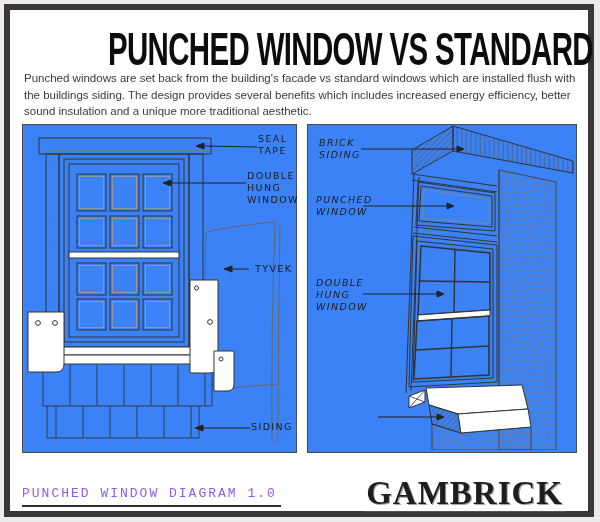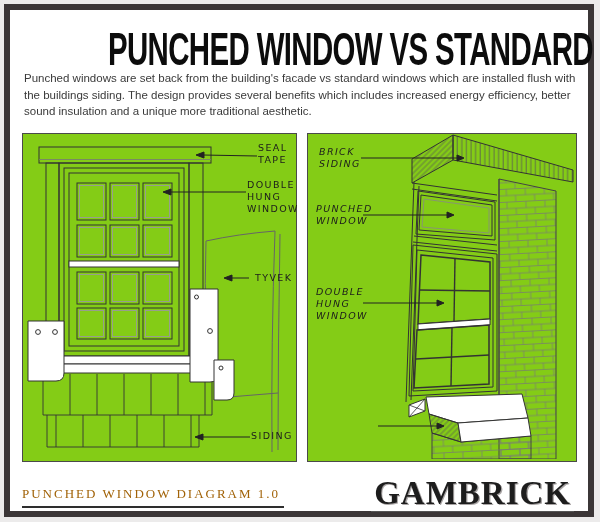--- a/index.html
+++ b/index.html
@@ -5,30 +5,30 @@
   html,body{margin:0;padding:0;background:#ecebeb;}
   .page{position:relative;width:600px;height:522px;background:#ecebeb;overflow:hidden;
         font-family:"Liberation Sans",sans-serif;}
   .frame{position:absolute;left:4px;top:4px;right:6px;bottom:5px;
          border:6px solid #3b3637;background:#ffffff;}
   .title{position:absolute;left:0;top:22px;width:600px;text-align:center;white-space:nowrap;
          font-family:"Liberation Sans",sans-serif;font-weight:700;font-size:46px;
          letter-spacing:-1px;color:#0c0c0c;transform:scaleX(0.64);transform-origin:50% 50%;}
   .subtitle{position:absolute;left:24px;top:70px;width:552px;
          font-size:11.5px;line-height:1.45;color:#3a3a3a;}
-  .panel{position:absolute;top:133px;height:327px;border:1px solid #4a4a4a;background:#84cc16;}
+  .panel{position:absolute;top:124px;height:327px;border:1px solid #4a4a4a;background:#3b82f6;}
   .panel.left{left:22px;width:273px;}
   .panel.right{left:307px;width:268px;font-style:italic;}
   .panel svg{position:absolute;left:0;top:0;}
   .lbl{position:absolute;font-family:"DejaVu Sans",sans-serif;font-size:9.5px;line-height:12px;
        letter-spacing:1.4px;color:#1c1c1c;white-space:pre-line;}
-  .footer-label{position:absolute;left:22px;top:486px;font-family:Liberation Serif, serif;
-       font-size:13px;letter-spacing:2px;color:#a16207;border-bottom:2px solid #2e2e2e;
+  .footer-label{position:absolute;left:22px;top:486px;font-family:Liberation Mono, monospace;
+       font-size:13px;letter-spacing:2px;color:#8b5cf6;border-bottom:2px solid #2e2e2e;
        padding:0 4px 4px 0;}
-  .brand{position:absolute;right:26px;top:477px;font-family:"Liberation Serif",serif;
+  .brand{position:absolute;right:34px;top:477px;font-family:"Liberation Serif",serif;
        font-weight:700;font-size:33px;letter-spacing:1px;color:#1d1d1d;
        text-shadow:1.2px 1.2px 0 #a9a5a5;border-bottom:1.5px solid #555;
        padding:0 3px 1px 3px;line-height:1.0;}
 </style>
 </head>
 <body>
 
 <div class="page">
   <div class="frame"></div>
 

